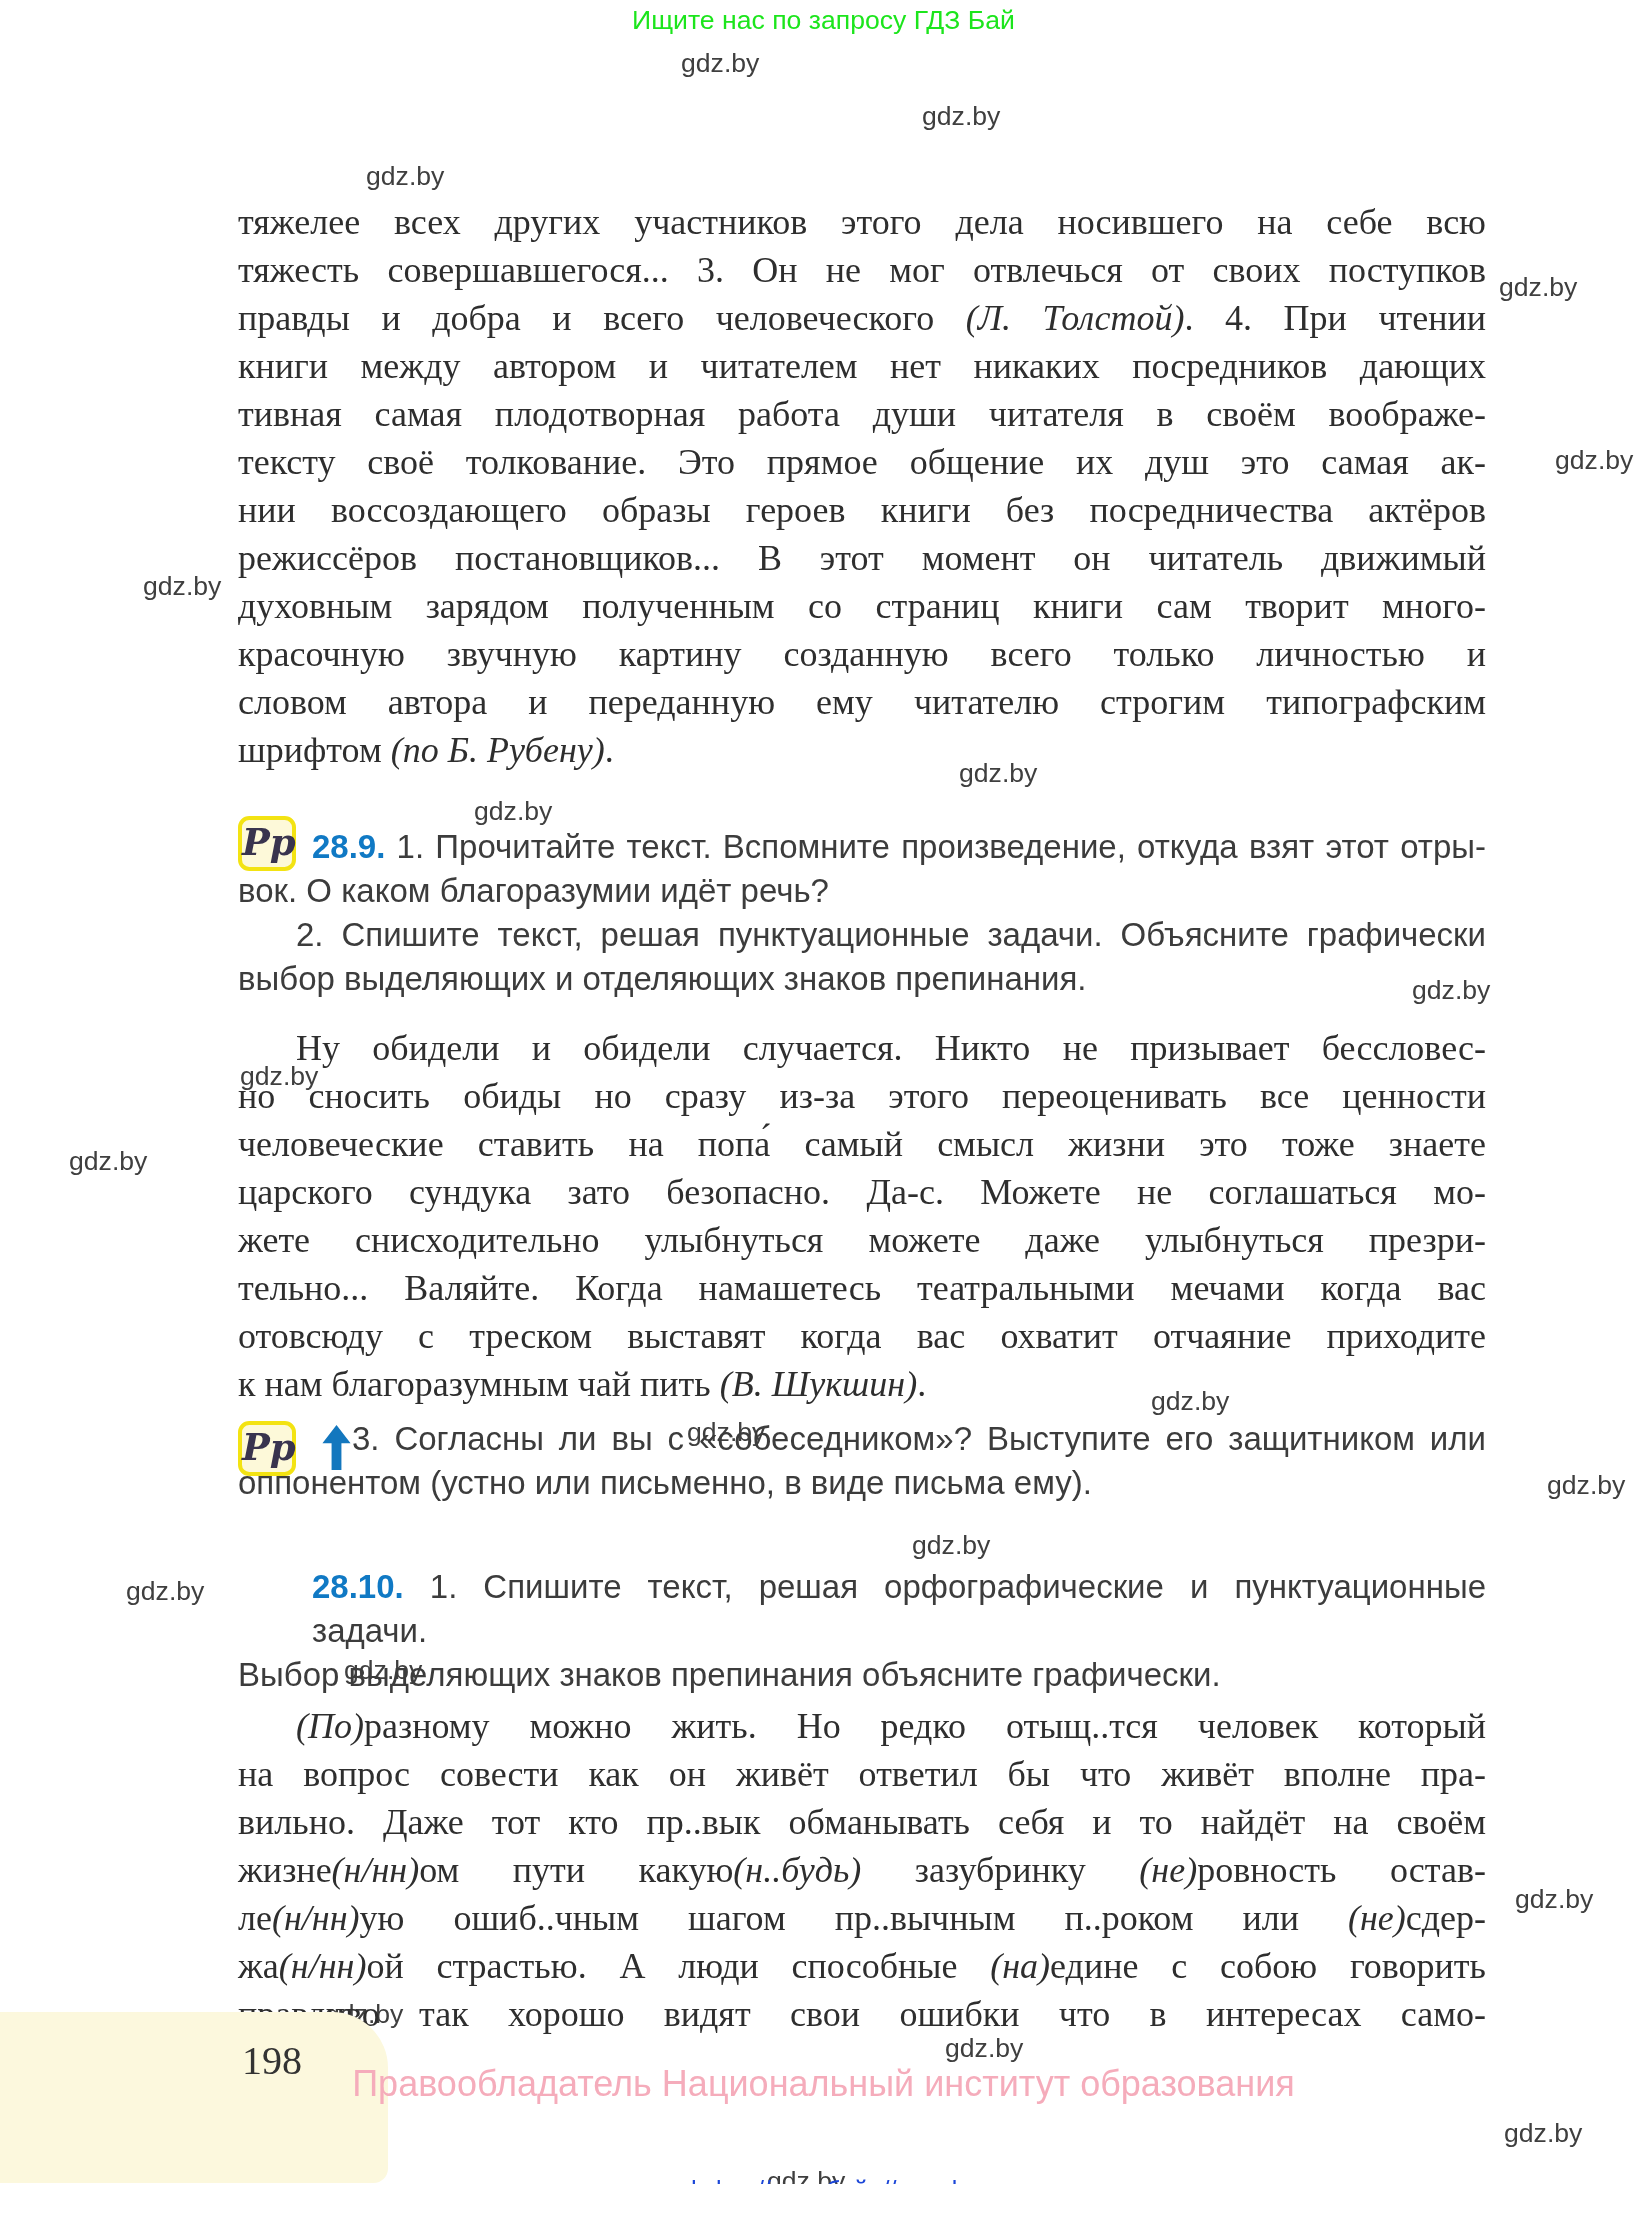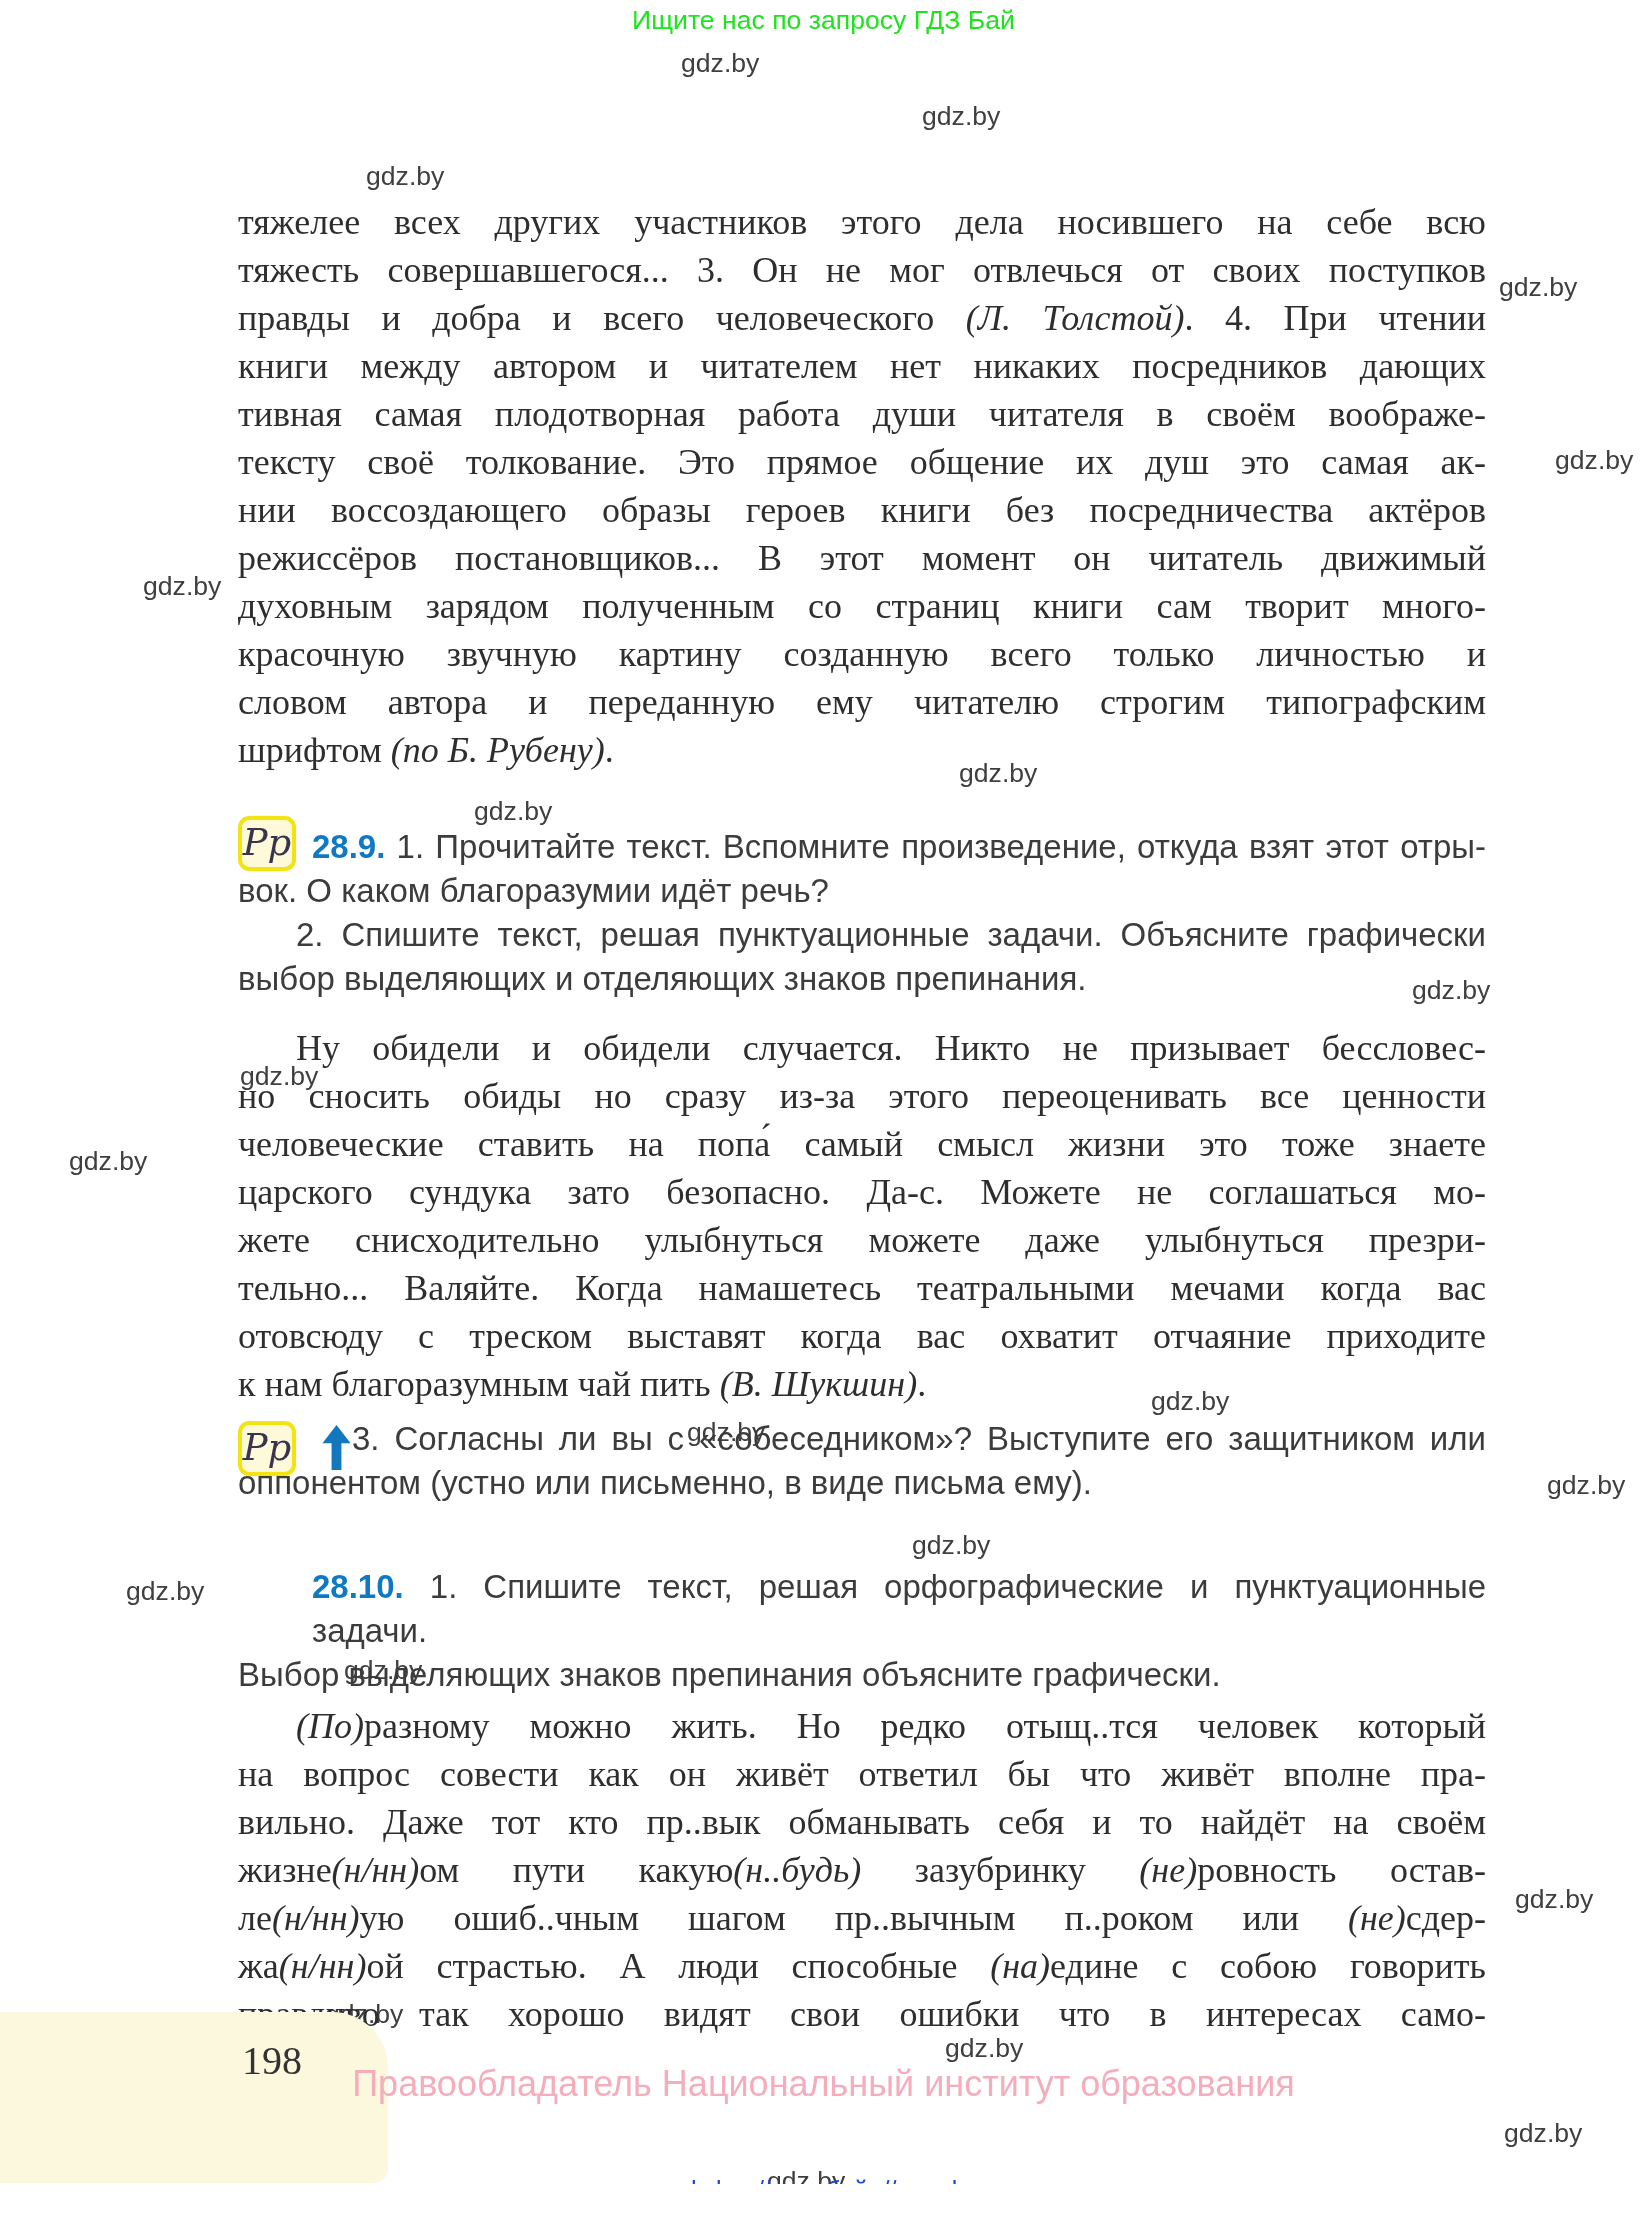--- a/index.html
+++ b/index.html
@@ -21,21 +21,21 @@
   .tl.left{text-align-last:left;}
   .tl.ind{text-indent:58px;}
   .tl.hang{padding-left:74px;}
   .tl.hang2{padding-left:114px;}
   .it{font-style:italic;}
   .num{color:#1079c4;font-weight:bold;}
   
   .pp-icon{position:absolute;left:238px;width:50px;height:47px;background:#fdf9d9;
            border:4px solid #f3e312;border-radius:11.3px;
            font-family:"DejaVu Serif","Liberation Serif",serif;font-style:italic;
-           font-size:37px;color:#39344e;text-align:center;line-height:45px;font-weight:normal;}
+           font-size:37px;color:#39344e;text-align:center;line-height:45px;font-weight:bold;}
   
   .arrow{position:absolute;}
   
   .plate{position:absolute;left:-9.7px;top:2012px;width:398px;height:171px;
          background:#fcf8dd;border-radius:0 56px 14.5px 0;}
   .pagenum{position:absolute;left:242px;top:2037px;font-size:40px;color:#333333;}
   .copyright{position:absolute;left:0;top:2063px;width:100%;text-align:center;
              font-family:"Liberation Sans","DejaVu Sans",sans-serif;
              font-size:36px;color:#f5acbb;}
   .links{position:absolute;left:0;top:2176px;width:100%;text-align:center;

